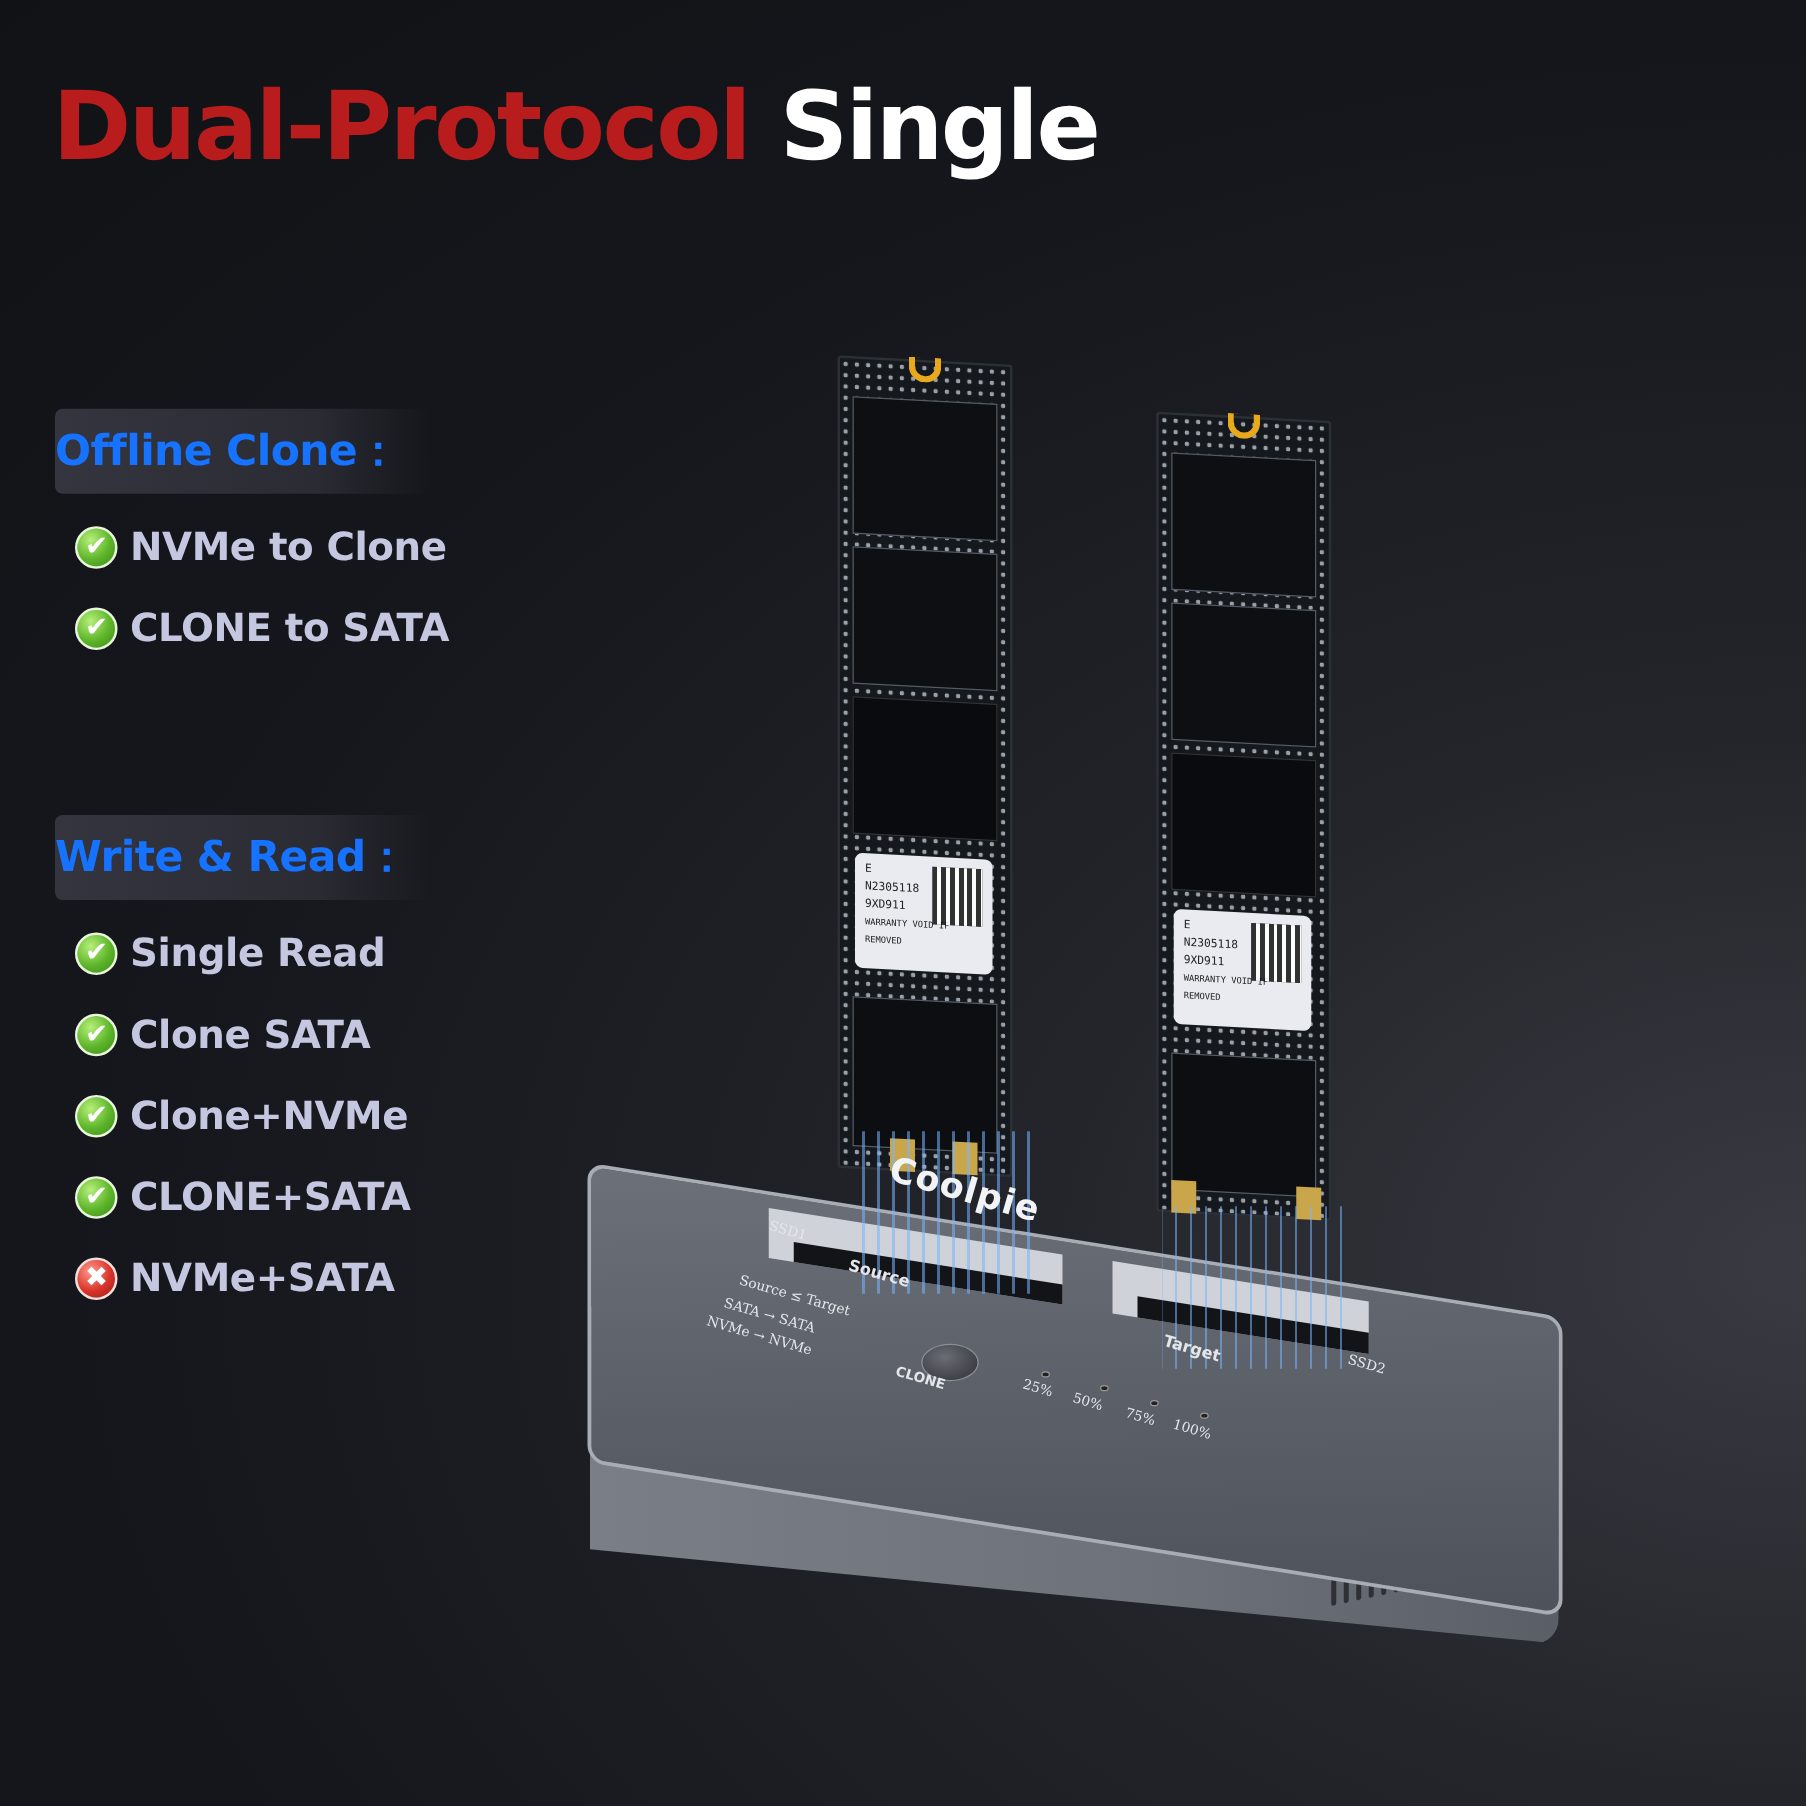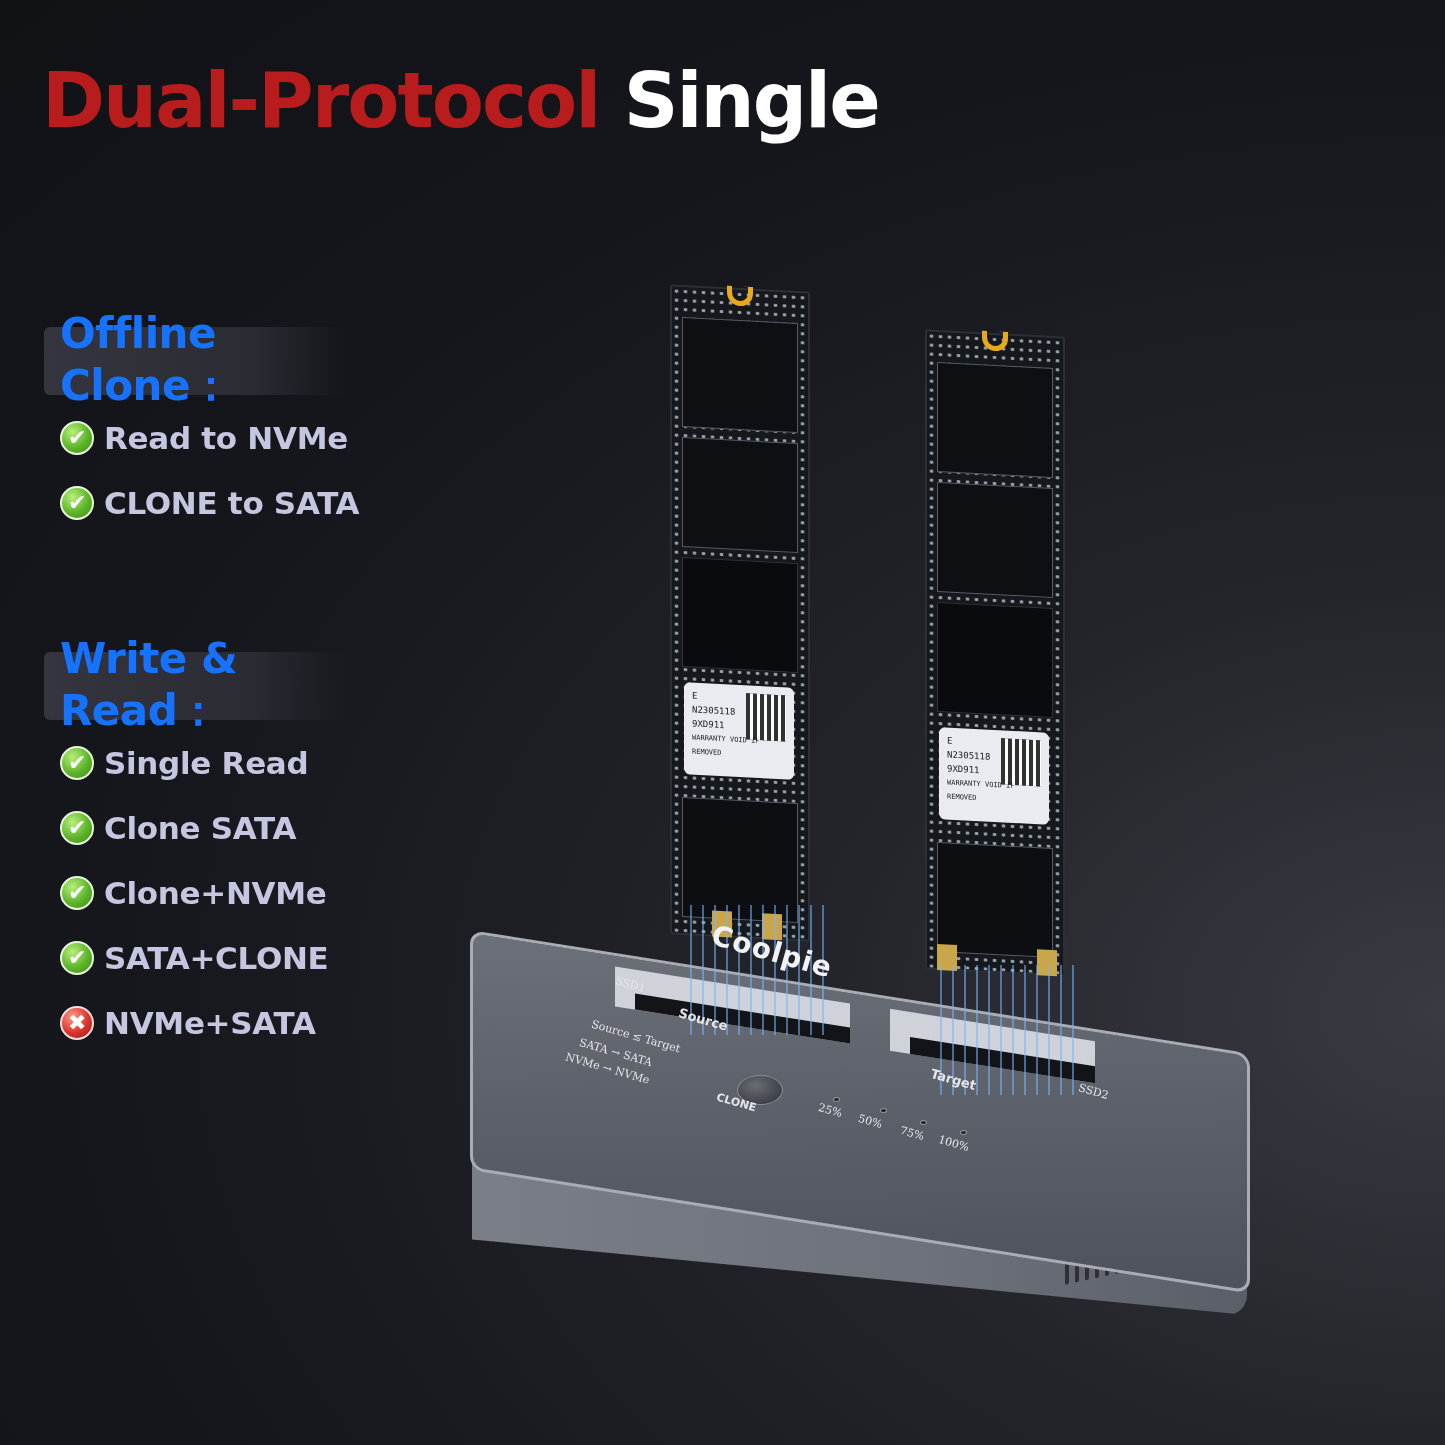--- a/index.html
+++ b/index.html
@@ -14,23 +14,22 @@
       font-size: 76px; font-weight: bold; letter-spacing: -2px;
       white-space: nowrap;
     }
     .headline .blue { color: #b91c1c; }
     .headline .white { color: #ffffff; }
 
     .section-tag {
       position: absolute; left: 44px; width: 300px; height: 68px;
       border-radius: 6px;
       background: linear-gradient(90deg, #34353e 0%, #2a2b33 70%, rgba(30,31,37,0) 100%);
-      padding-left: 16px;
       display: flex; align-items: center;
-      font-size: 42px; font-weight: bold; color: #1673ff; letter-spacing: -0.5px;
+      font-size: 34px; font-weight: bold; color: #1673ff; letter-spacing: -0.5px;
     }
     .feature-list { position: absolute; left: 60px; list-style: none; }
     .feature-list li {
       display: flex; align-items: center; height: 65px;
       font-size: 31px; font-weight: bold; color: #c5c7e0; letter-spacing: -0.3px;
     }
     .badge {
       width: 34px; height: 34px; border-radius: 50%; margin-right: 10px;
       display: flex; align-items: center; justify-content: center;
       color: #fff; font-size: 22px; font-weight: bold; flex: none;
@@ -80,21 +79,21 @@
 
 <h1 class="headline">
   <span class="blue">Dual-Protocol</span>
   <span class="white">Single</span>
 </h1>
 
 <div class="section-tag" style="top:327px;">Offline Clone：</div>
 <ul class="feature-list" style="top:405px;">
   <li>
     <span class="badge ok">✔</span>
-    <span>Read to NVMe</span>
+    <span>NVMe to Clone</span>
   </li>
   <li>
     <span class="badge ok">✔</span>
     <span>CLONE to SATA</span>
   </li>
 </ul>
 
 <div class="section-tag" style="top:652px;">Write &amp; Read：</div>
 <ul class="feature-list" style="top:730px;">
   <li>
@@ -104,21 +103,21 @@
   <li>
     <span class="badge ok">✔</span>
     <span>Clone SATA</span>
   </li>
   <li>
     <span class="badge ok">✔</span>
     <span>Clone+NVMe</span>
   </li>
   <li>
     <span class="badge ok">✔</span>
-    <span>SATA+CLONE</span>
+    <span>CLONE+SATA</span>
   </li>
   <li>
     <span class="badge no">✖</span>
     <span>NVMe+SATA</span>
   </li>
 </ul>
 
 <div class="product">
 
   <div class="dock-body"></div>

